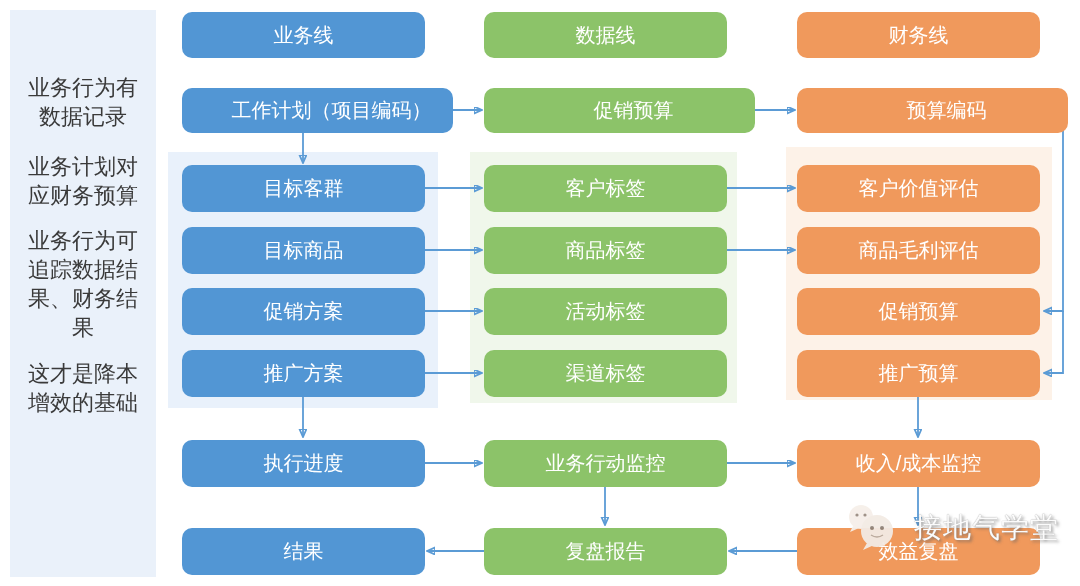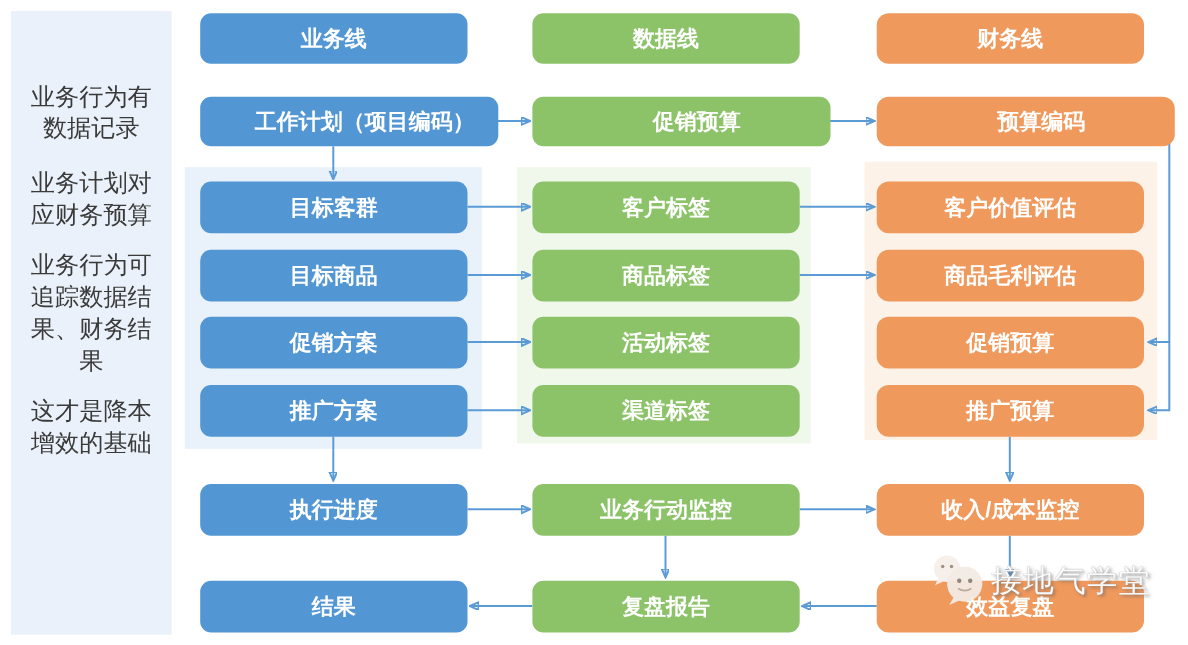--- a/index.html
+++ b/index.html
@@ -20,30 +20,30 @@
   .panel{position:absolute;}
   .panel-blue{left:168px;top:152px;width:270px;height:256px;background:var(--panel-blue);}
   .panel-green{left:470px;top:152px;width:267px;height:251px;background:var(--panel-green);}
   .panel-orange{left:786px;top:147px;width:266px;height:253px;background:var(--panel-orange);}
 
   .arrows{position:absolute;left:0;top:0;width:1080px;height:586px;pointer-events:none;}
   .arrows path{fill:none;stroke:var(--arrow);stroke-width:1.8px;}
 
   .box{position:absolute;width:243px;height:46px;border-radius:10px;
        display:flex;align-items:center;justify-content:center;
-       color:var(--box-text);font-size:20px;white-space:nowrap;font-weight:bold;}
-  .blue{background:var(--blue);} .green{background:var(--green);} .orange{background:var(--orange);border-radius:11px;}
+       color:var(--box-text);font-size:20px;white-space:nowrap;}
+  .blue{background:var(--blue);} .green{background:var(--green);} .orange{background:var(--orange);}
   .col-b{left:182px;} .col-g{left:484px;} .col-o{left:797px;}
   .row-head{top:12px;} .row-plan{top:88px;height:45px;padding-left:28px;}
   .row-m1{top:165px;height:47px;} .row-m2{top:227px;height:47px;}
   .row-m3{top:288px;height:47px;text-align:center;} .row-m4{top:350px;height:47px;}
   .row-mon{top:440px;height:47px;} .row-res{top:528px;height:47px;}
 
   .watermark{position:absolute;left:843px;top:500px;width:225px;height:56px;
-             display:flex;align-items:center;z-index:5;}
+             display:flex;align-items:center;z-index:5;gap:13px;}
   .wm-text{font-size:28px;letter-spacing:1px;color:#FBFBFB;
            text-shadow:0 0 1px #8d8d8d,2px 2px 3px rgba(96,96,96,.6);}
 </style>
 </head>
 <body>
 
 <div class="canvas">
 
   <aside class="sidebar">
     <p class="note note2">业务计划对应财务预算</p>

